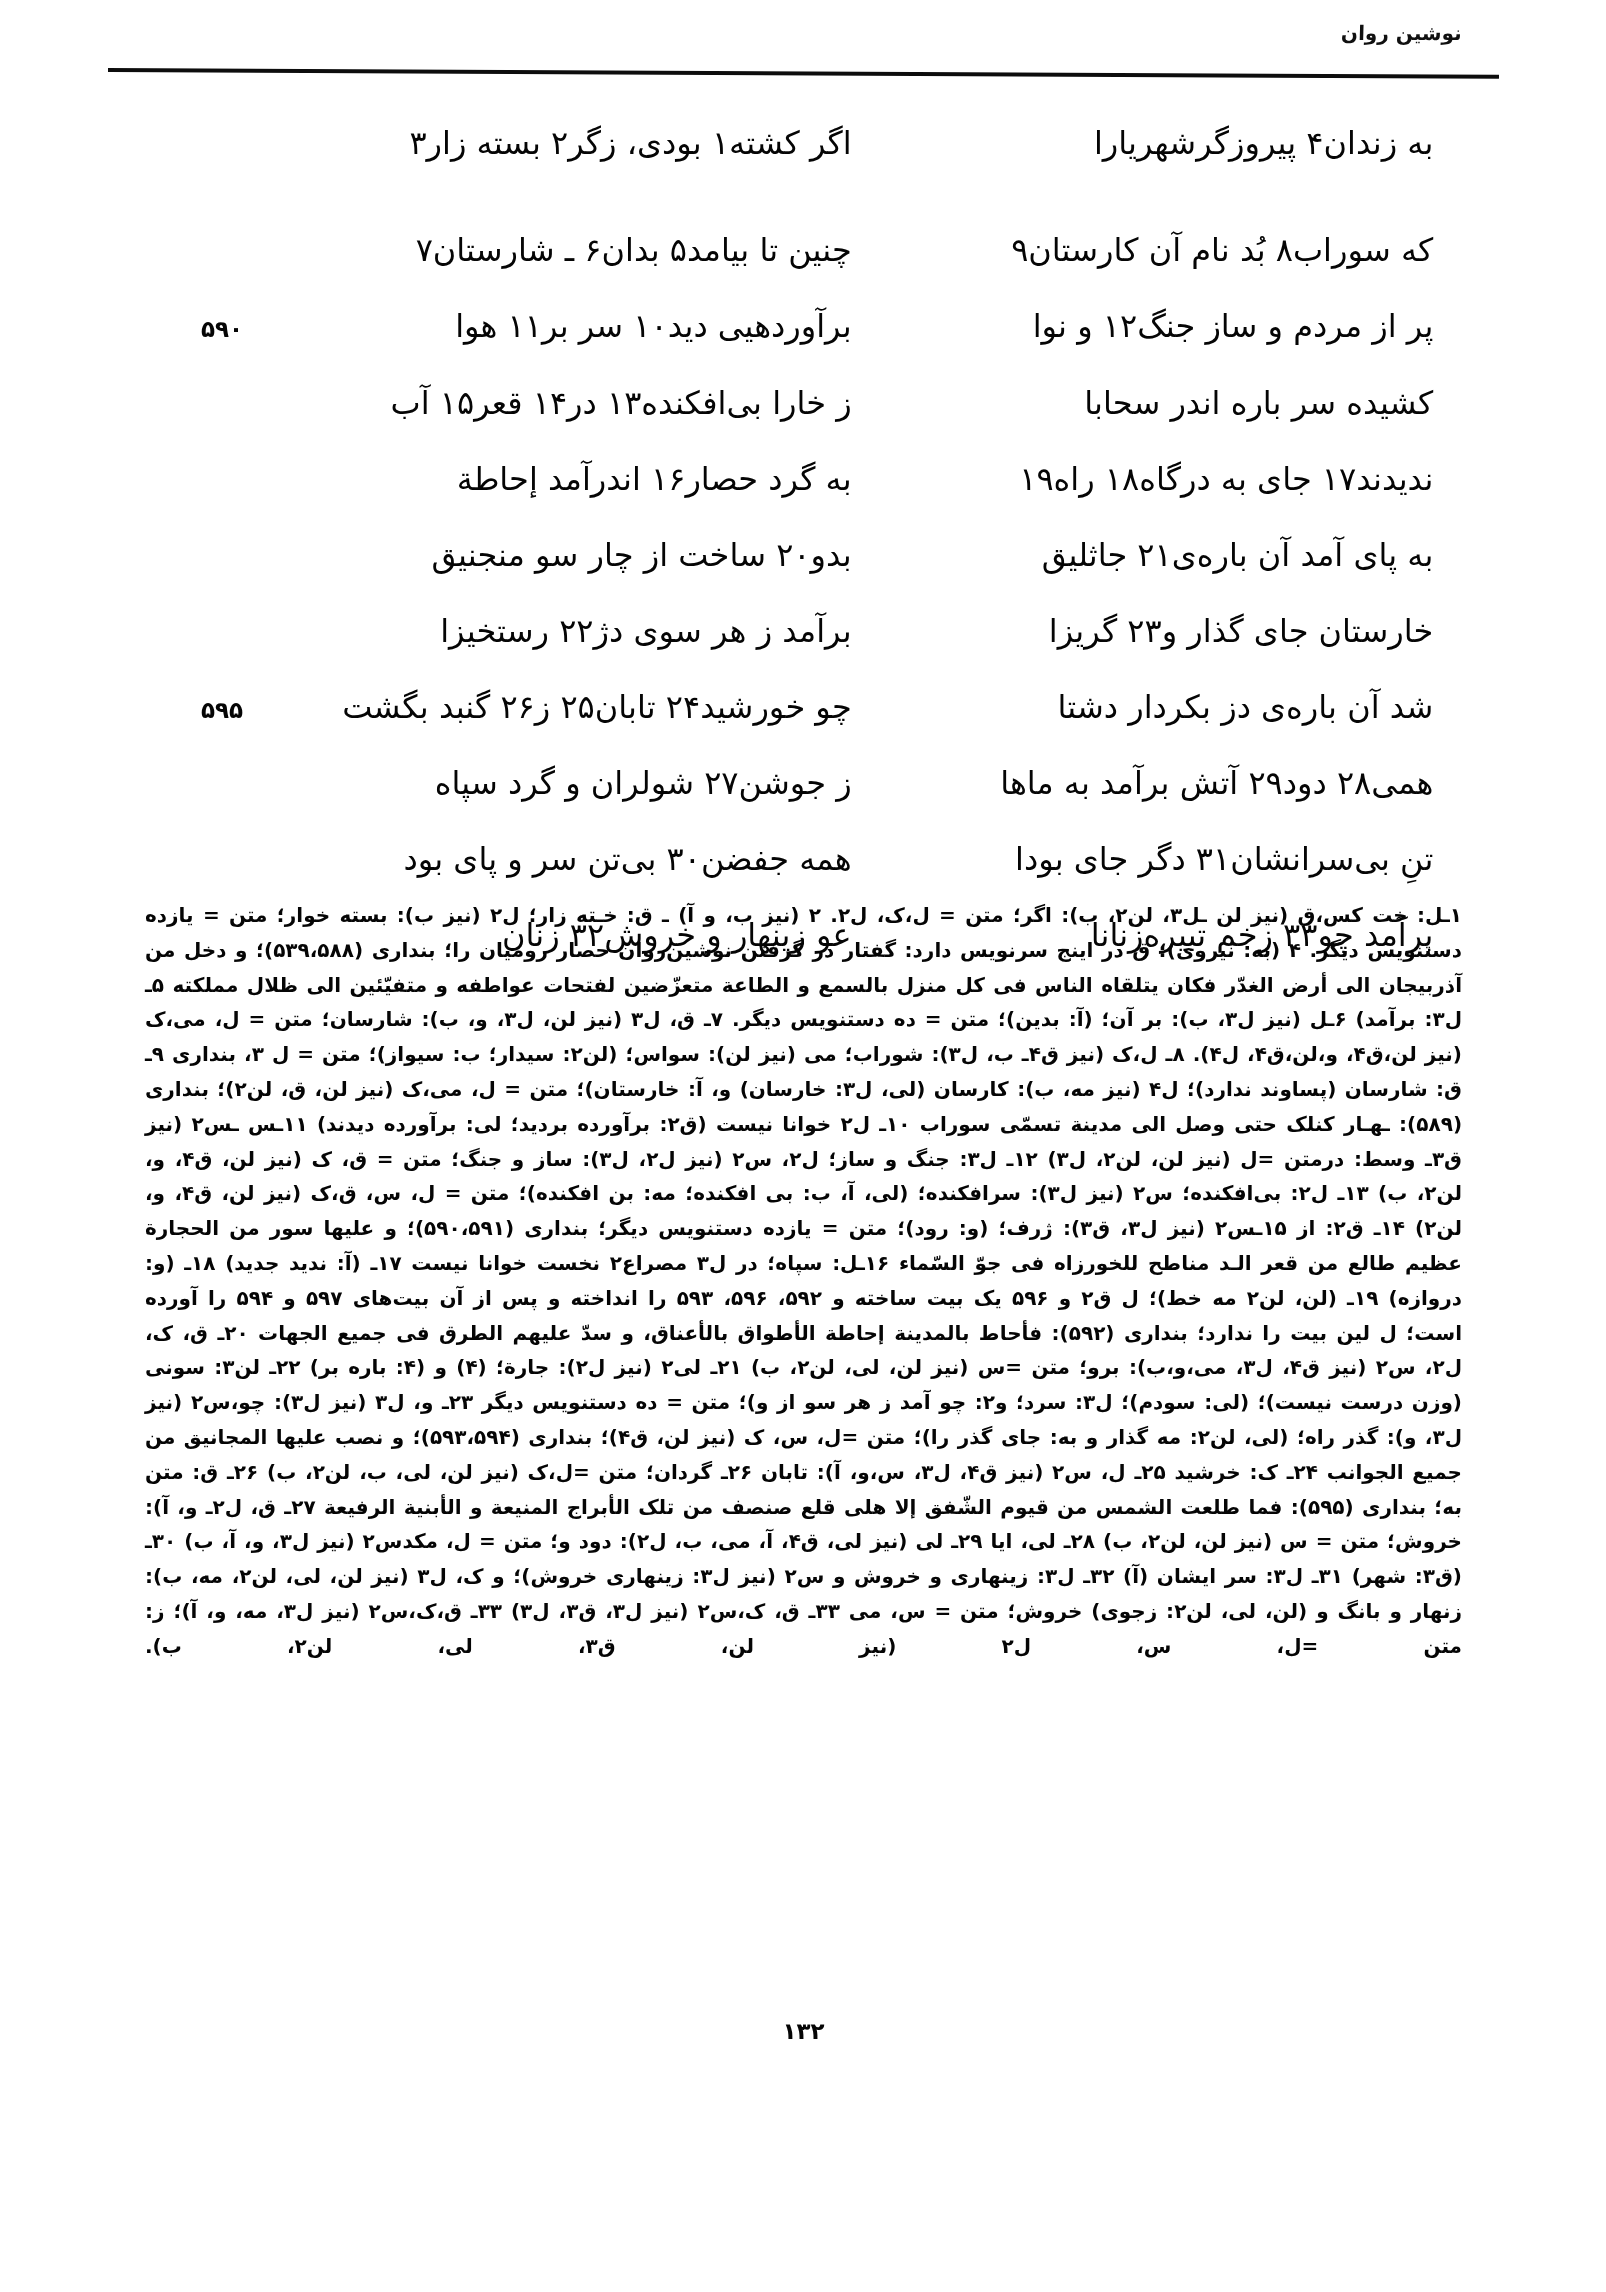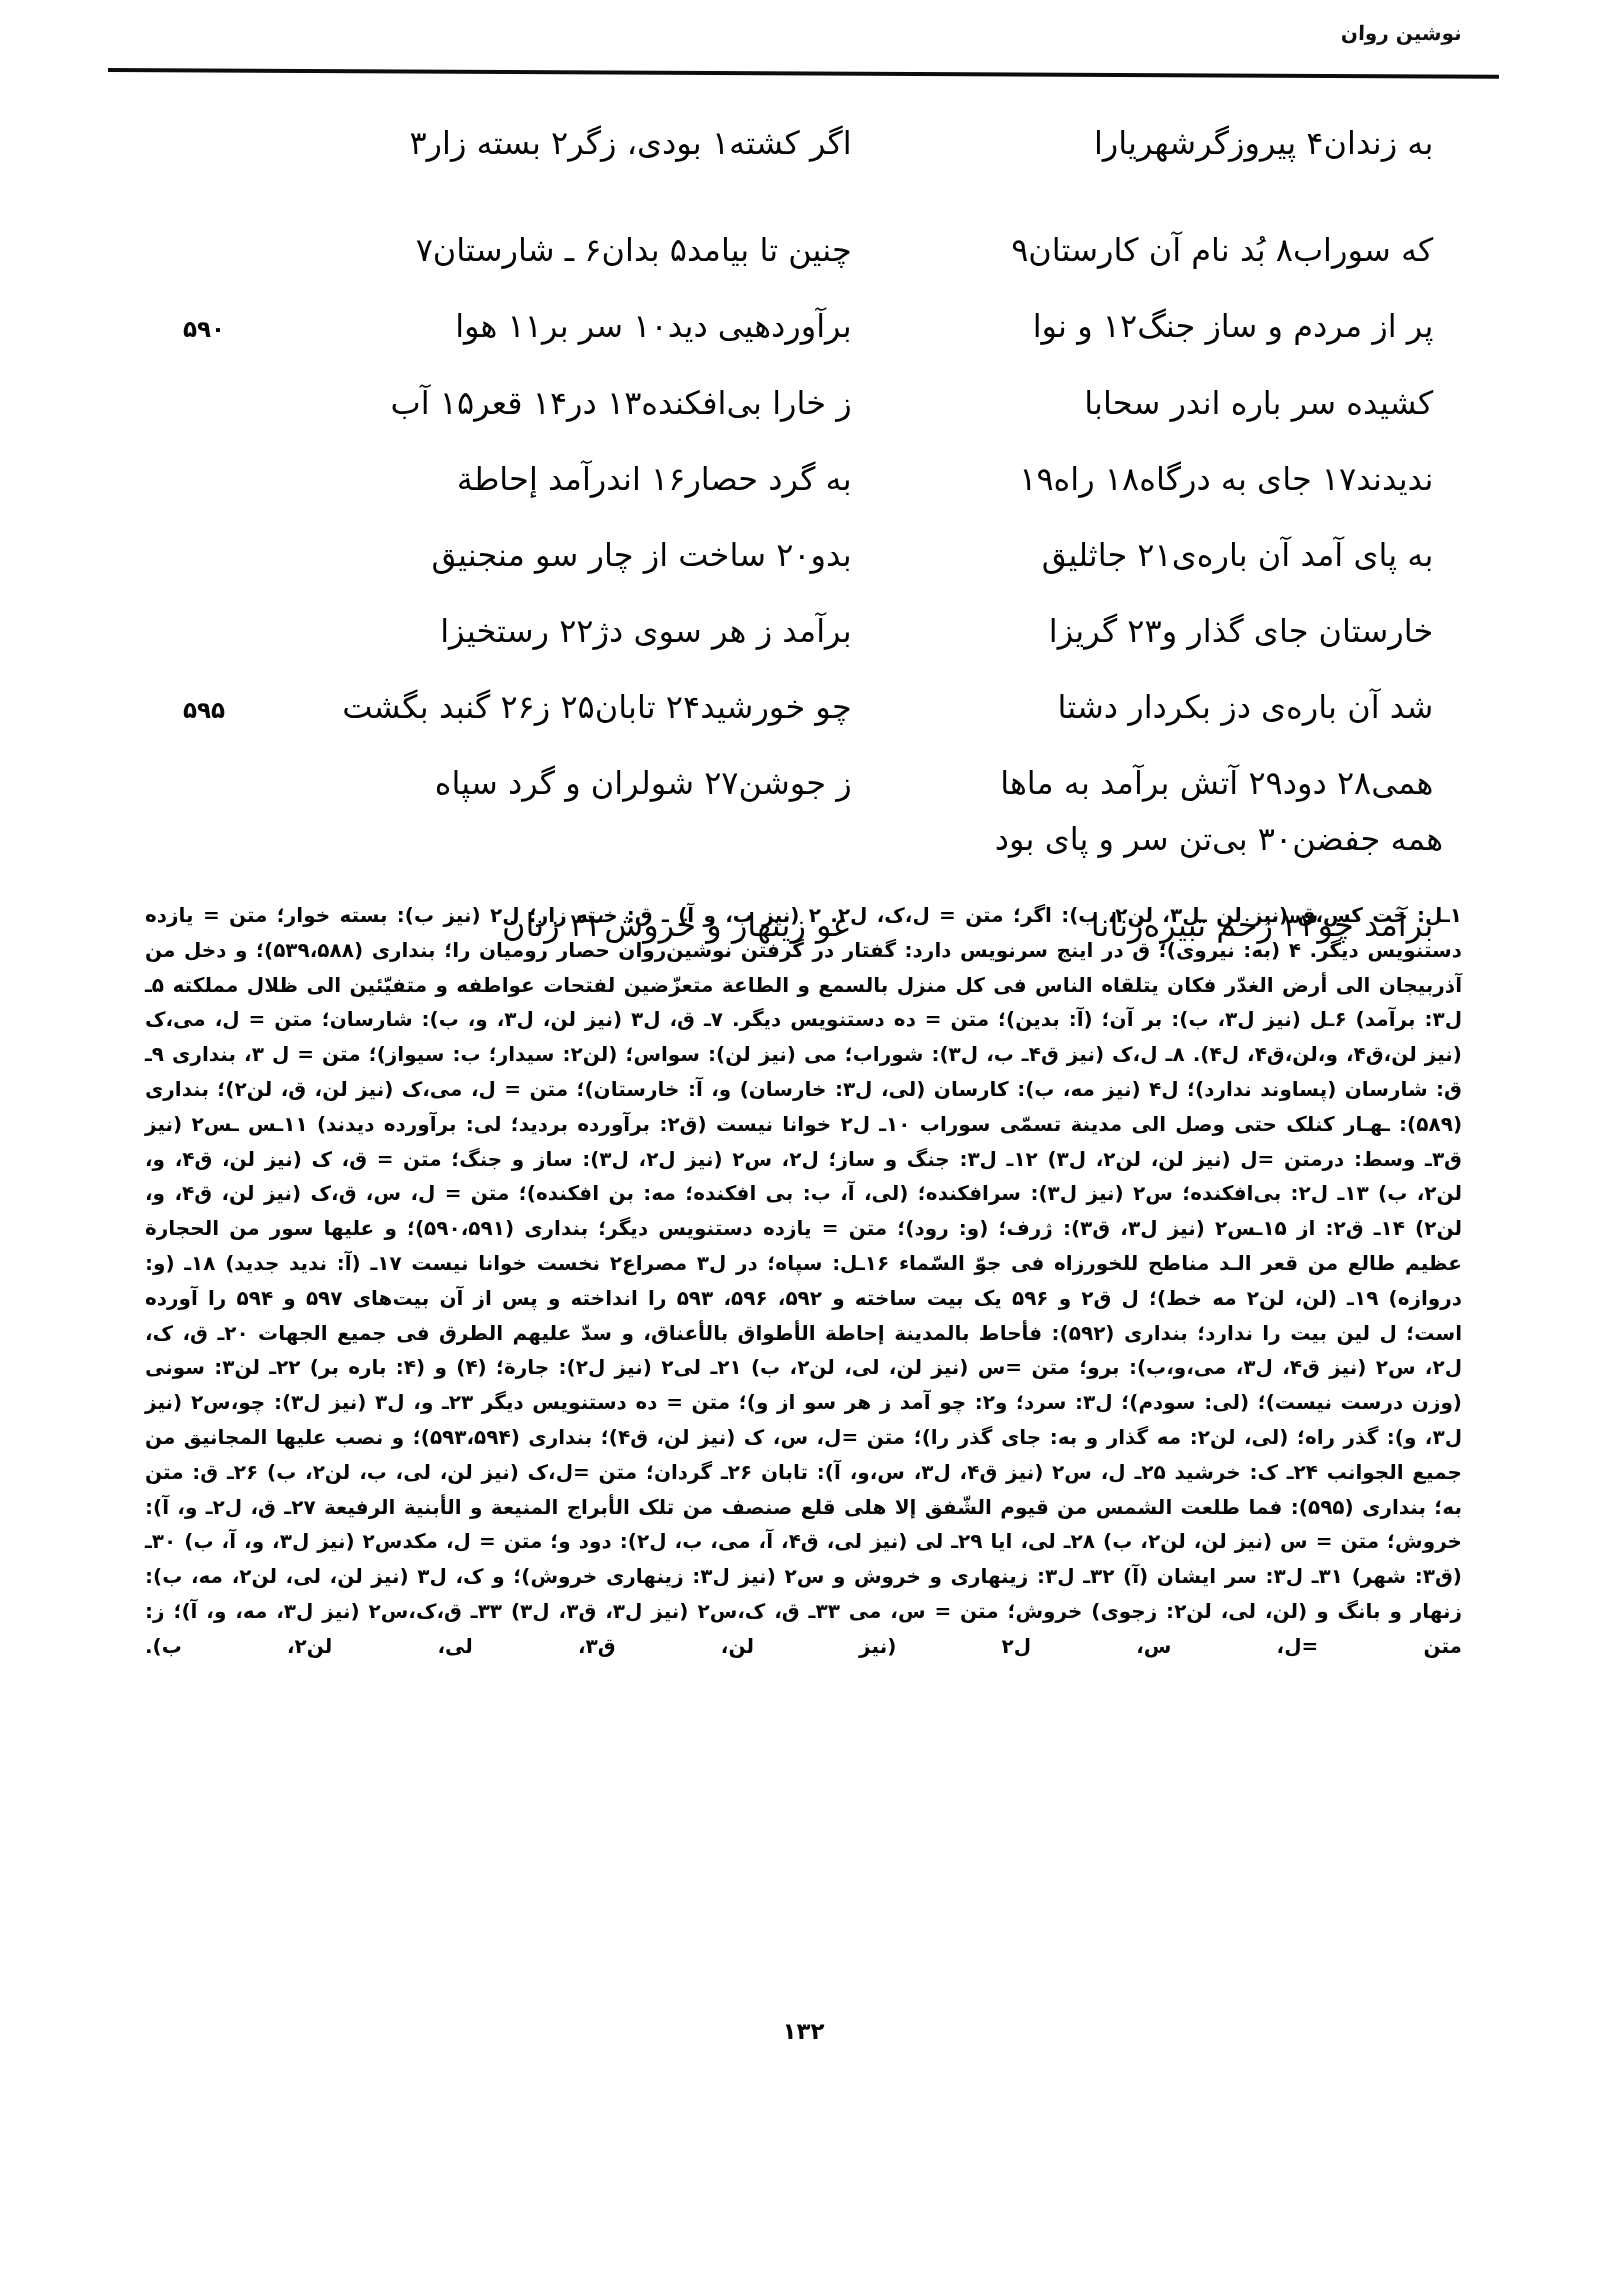--- a/index.html
+++ b/index.html
@@ -50,21 +50,21 @@
     align-items:baseline;
     margin-bottom:9.7px;
     min-height:56px;
   }
   .bayt.gap{margin-top:41px;}
   .linenum{
     width:60px;
     flex:0 0 60px;
     font-size:23px;
     font-weight:bold;
-    text-align:left;
+    text-align:right;
     padding-top:3.9px;
     direction:rtl;
   }
   .hemi{
     flex:1 1 50%;
     font-size:32px;
     font-weight:normal;
     line-height:1.45;
     direction:rtl;
     white-space:nowrap;
@@ -161,20 +161,21 @@
       <div class="linenum">۵۹۵</div>
     </div>
 
     <div class="bayt">
       <div class="hemi second">همی۲۸ دود۲۹ آتش برآمد به ماها</div>
       <div class="hemi first">ز جوشن۲۷ شولران و گرد سپاه</div>
       <div class="linenum"></div>
     </div>
 
     <div class="bayt">
+      <div class="hemi second">تنِ بی‌سرانشان۳۱ دگر جای بودا</div>
       <div class="hemi first">همه جفضن۳۰ بی‌تن سر و پای بود</div>
       <div class="linenum"></div>
     </div>
 
     <div class="bayt">
       <div class="hemi second">برآمد چو۳۳ زخم تبیره‌زنانا</div>
       <div class="hemi first">عو زینهار و خروش۳۲ زنان</div>
       <div class="linenum"></div>
     </div>
 

